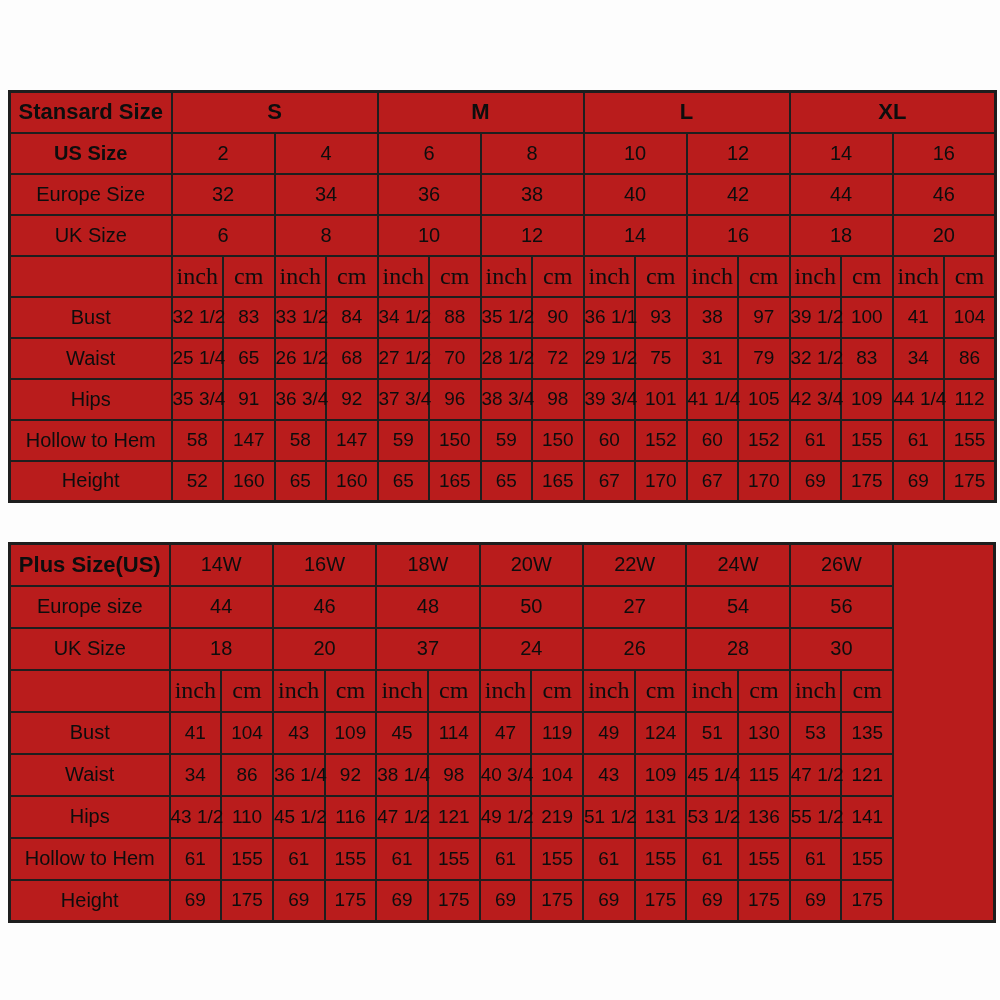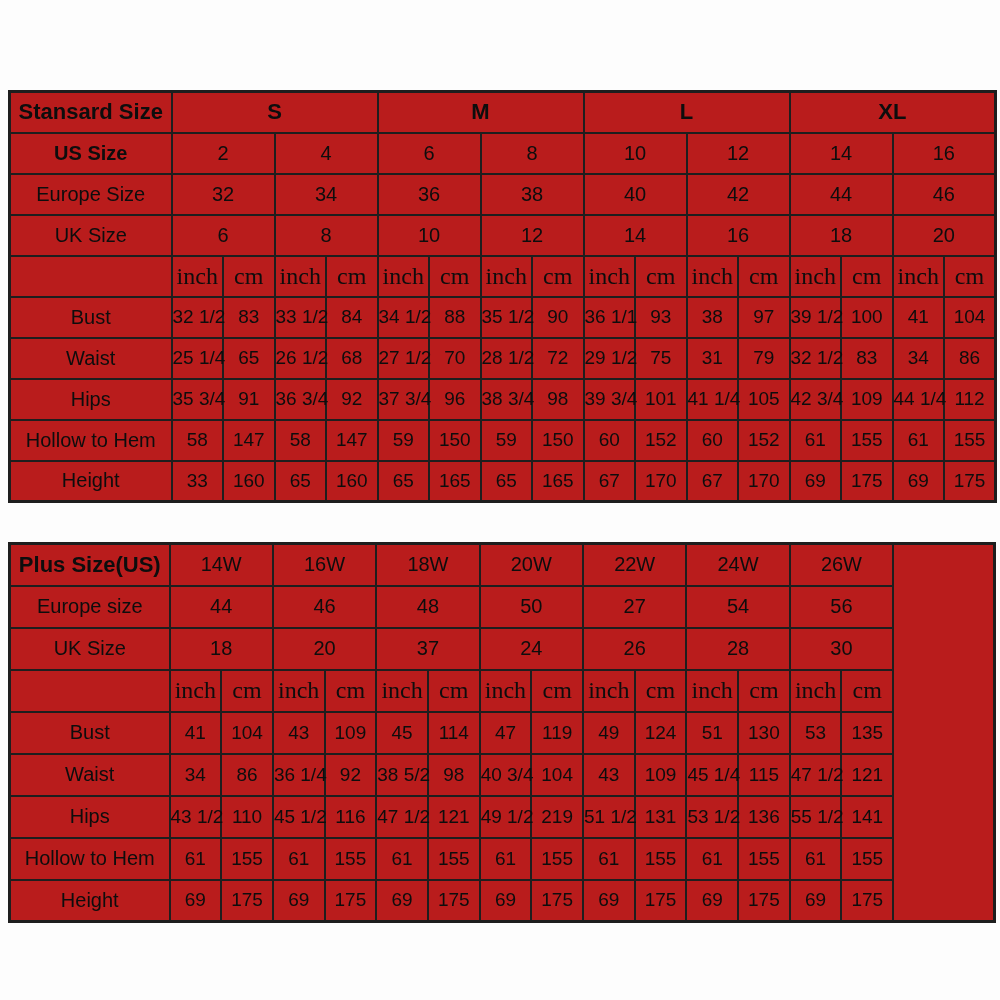--- a/index.html
+++ b/index.html
@@ -180,21 +180,21 @@
     <td class="val">152</td>
     <td class="val">60</td>
     <td class="val">152</td>
     <td class="val">61</td>
     <td class="val">155</td>
     <td class="val">61</td>
     <td class="val">155</td>
   </tr>
   <tr>
     <td class="lbl">Height</td>
-    <td class="val">33</td>
+    <td class="val">52</td>
     <td class="val">160</td>
     <td class="val">65</td>
     <td class="val">160</td>
     <td class="val">65</td>
     <td class="val">165</td>
     <td class="val">65</td>
     <td class="val">165</td>
     <td class="val">67</td>
     <td class="val">170</td>
     <td class="val">67</td>
@@ -291,21 +291,21 @@
     <td class="val">130</td>
     <td class="val">53</td>
     <td class="val">135</td>
   </tr>
   <tr>
     <td class="lbl">Waist</td>
     <td class="val">34</td>
     <td class="val">86</td>
     <td class="val">36 1/4</td>
     <td class="val">92</td>
-    <td class="val">38 5/2</td>
+    <td class="val">38 1/4</td>
     <td class="val">98</td>
     <td class="val">40 3/4</td>
     <td class="val">104</td>
     <td class="val">43</td>
     <td class="val">109</td>
     <td class="val">45 1/4</td>
     <td class="val">115</td>
     <td class="val">47 1/2</td>
     <td class="val">121</td>
   </tr>

